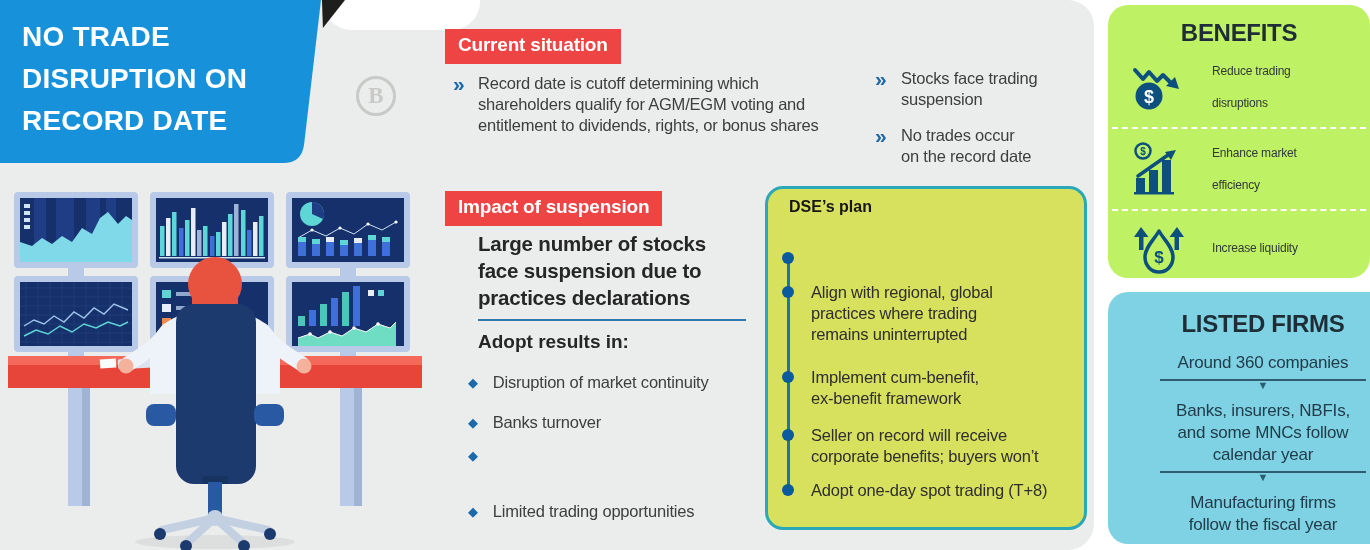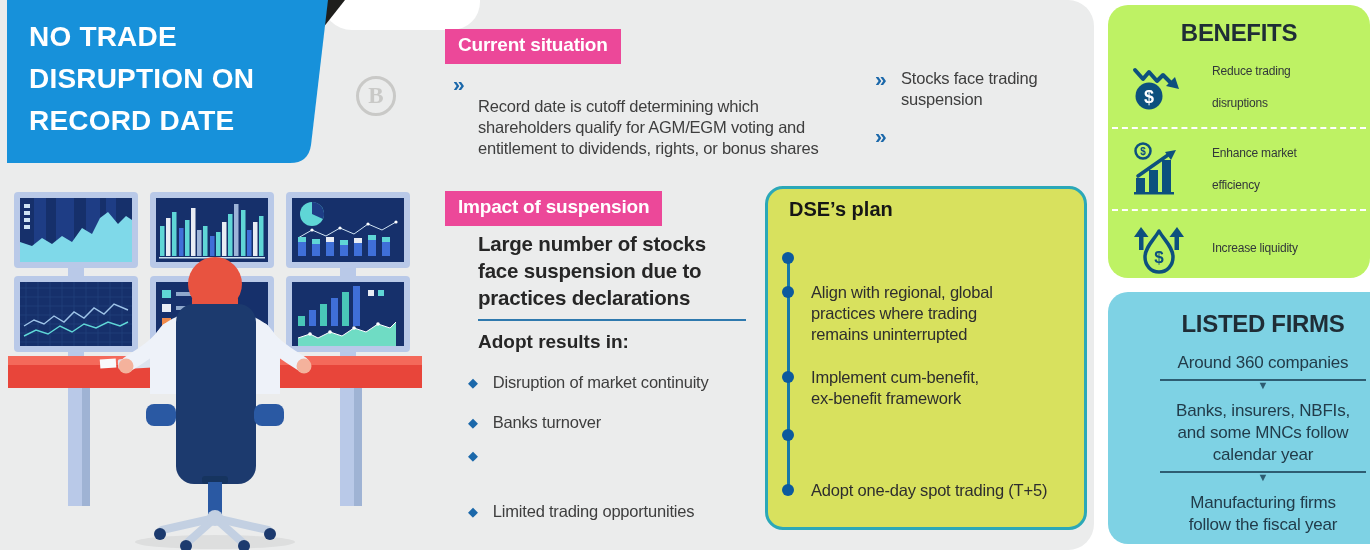--- a/index.html
+++ b/index.html
@@ -2,40 +2,40 @@
 <html><head>
 <meta charset="utf-8">
 <style>
   html,body{margin:0;padding:0;background:#fff;}
   .stage{position:relative;width:1370px;height:550px;background:#fff;overflow:hidden;
          font-family:"Liberation Sans",sans-serif;-webkit-font-smoothing:antialiased;}
   .main-card{position:absolute;left:0;top:0;width:1094px;height:550px;background:#ebecec;border-radius:0 26px 26px 0;}
   .white-notch{position:absolute;left:322px;top:0;width:158px;height:30px;background:#fff;border-radius:0 0 28px 30px;}
   .fold{position:absolute;left:321px;top:0;width:24px;height:28px;background:#1e1e1c;
         clip-path:polygon(4% 0,100% 0,8% 100%);}
-  .banner{position:absolute;left:7px;top:0;width:340px;height:170px;text-decoration:underline;}
+  .banner{position:absolute;left:0;top:0;width:340px;height:170px;text-decoration:underline;}
   .banner-text{position:absolute;left:22px;top:16px;color:#fff;font-weight:bold;font-size:28px;
                line-height:42px;white-space:pre-line;letter-spacing:.2px;}
   .watermark{position:absolute;left:356px;top:76px;width:34px;height:34px;border:3px solid #c9c9c7;
              border-radius:50%;display:flex;align-items:center;justify-content:center;
              font-family:"Liberation Serif",serif;font-weight:bold;font-size:23px;color:#c9c9c7;}
-  .sec-head{position:absolute;background:#ec4899;color:#fff;font-size:19px;font-weight:bold;
+  .sec-head{position:absolute;background:#ef4444;color:#fff;font-size:19px;font-weight:bold;
             padding:5px 13px 8px;letter-spacing:-.2px;}
   .txt{position:absolute;font-size:16.5px;line-height:21px;color:#3e3e3e;white-space:pre-line;letter-spacing:-.2px;}
   .chev{position:absolute;font-size:21px;line-height:19px;font-weight:bold;color:#1b68aa;}
   .statement{position:absolute;left:478px;top:230px;font-size:20.5px;line-height:27px;font-weight:bold;
              color:#262626;white-space:pre-line;letter-spacing:-.2px;}
   .divider{position:absolute;left:478px;top:319px;width:268px;border-top:2px solid #2e79ae;}
   .results-label{position:absolute;left:478px;top:331px;font-size:19px;font-weight:bold;color:#262626;}
   .imp-item{position:absolute;left:468px;display:flex;gap:15px;font-size:16.5px;line-height:21px;
             color:#3e3e3e;white-space:pre-line;letter-spacing:-.2px;}
   .diamond{color:#1b68aa;font-size:13px;line-height:21px;flex:none;}
   .plan-card{position:absolute;left:765px;top:186px;width:322px;height:344px;background:#d8e15e;
              border:3px solid #2ba8b8;border-radius:18px;box-sizing:border-box;}
-  .plan-title{position:absolute;left:21px;top:9px;font-size:20px;font-weight:bold;color:#161616;}
+  .plan-title{position:absolute;left:21px;top:9px;font-size:16px;font-weight:bold;color:#161616;}
   .plan-line{position:absolute;left:18.5px;top:69px;width:3px;height:232px;background:#1779a8;}
   .plan-dot{position:absolute;left:14px;width:12px;height:12px;border-radius:50%;background:#0c5a9e;}
   .plan-item{position:absolute;left:43px;width:264px;font-size:16.5px;line-height:21px;color:#2e2e2e;
              white-space:pre-line;letter-spacing:-.2px;}
   .panel{position:absolute;left:1108px;width:262px;border-radius:20px;}
   .benefits{top:5px;height:273px;background:#bef264;}
   .listed{top:292px;height:252px;background:#7ed2e4;text-align:center;padding-left:24px;}
   .panel-title{text-align:center;font-size:24px;font-weight:bold;color:#1f2d36;letter-spacing:-.3px;}
   .benefits .panel-title{margin:14px 0 0;}
   .benefit-row{display:flex;align-items:center;gap:24px;padding:8px 10px 8px 22px;}
@@ -226,27 +226,29 @@
       <circle cx="215" cy="340" r="8" fill="#c3d0e2"></circle>
       <circle cx="160" cy="356" r="6" fill="#1c3a6e"></circle>
         <circle cx="270" cy="356" r="6" fill="#1c3a6e"></circle>
       <circle cx="186" cy="368" r="6" fill="#1c3a6e"></circle>
         <circle cx="244" cy="368" r="6" fill="#1c3a6e"></circle>
     </g>
   </svg>
 
   <div class="sec-head" style="left:445px;top:29px;">Current situation</div>
   <span class="chev" style="left:453px;top:74px;">»</span>
-  <div class="txt" style="left:478px;top:73px;width:400px;margin-top:23px;">Record date is cutoff determining which
+  <div class="txt" style="left:478px;top:73px;width:400px;">Record date is cutoff determining which
 shareholders qualify for AGM/EGM voting and
 entitlement to dividends, rights, or bonus shares</div>
   <span class="chev" style="left:875px;top:69px;">»</span>
   <div class="txt" style="left:901px;top:68px;width:170px;">Stocks face trading
 suspension</div>
   <span class="chev" style="left:875px;top:126px;">»</span>
+  <div class="txt" style="left:901px;top:125px;width:170px;">No trades occur
+on the record date</div>
 
   <div class="sec-head" style="left:445px;top:191px;">Impact of suspension</div>
   <div class="statement">Large number of stocks
 face suspension due to
 practices declarations</div>
   <div class="divider"></div>
   <div class="results-label">Adopt results in:</div>
   <div class="imp-item" style="top:372px;">
     <span class="diamond">◆</span>
     <span>Disruption of market continuity</span>
@@ -269,21 +271,23 @@
     <span class="plan-dot" style="top:63px;"></span>
     <span class="plan-dot" style="top:97px;"></span>
     <span class="plan-dot" style="top:182px;"></span>
     <span class="plan-dot" style="top:240px;"></span>
     <span class="plan-dot" style="top:295px;"></span>
     <div class="plan-item" style="top:93px;">Align with regional, global
 practices where trading
 remains uninterrupted</div>
     <div class="plan-item" style="top:178px;">Implement cum-benefit,
 ex-benefit framework</div>
-    <div class="plan-item" style="top:291px;">Adopt one-day spot trading (T+5)</div>
+    <div class="plan-item" style="top:236px;">Seller on record will receive
+corporate benefits; buyers won’t</div>
+    <div class="plan-item" style="top:291px;">Adopt one-day spot trading (T+8)</div>
   </div>
 
   <div class="panel benefits">
     <div class="panel-title">BENEFITS</div>
     <div class="benefit-row">
       <svg class="benefit-icon" viewBox="0 0 58 58">
         <path d="M5,12 L13,21 L19,14 L27,23 L33,17 L43,27" fill="none" stroke="#0d507e" stroke-width="4" stroke-linecap="round" stroke-linejoin="round"></path>
         <polygon points="49,31 45,19 36,28" fill="#0d507e"></polygon>
         <circle cx="19" cy="38" r="13.5" fill="#0d507e"></circle>
         <text x="19" y="44.5" text-anchor="middle" font-size="18" font-weight="bold" fill="#fff" font-family="Liberation Sans, sans-serif">$</text>

